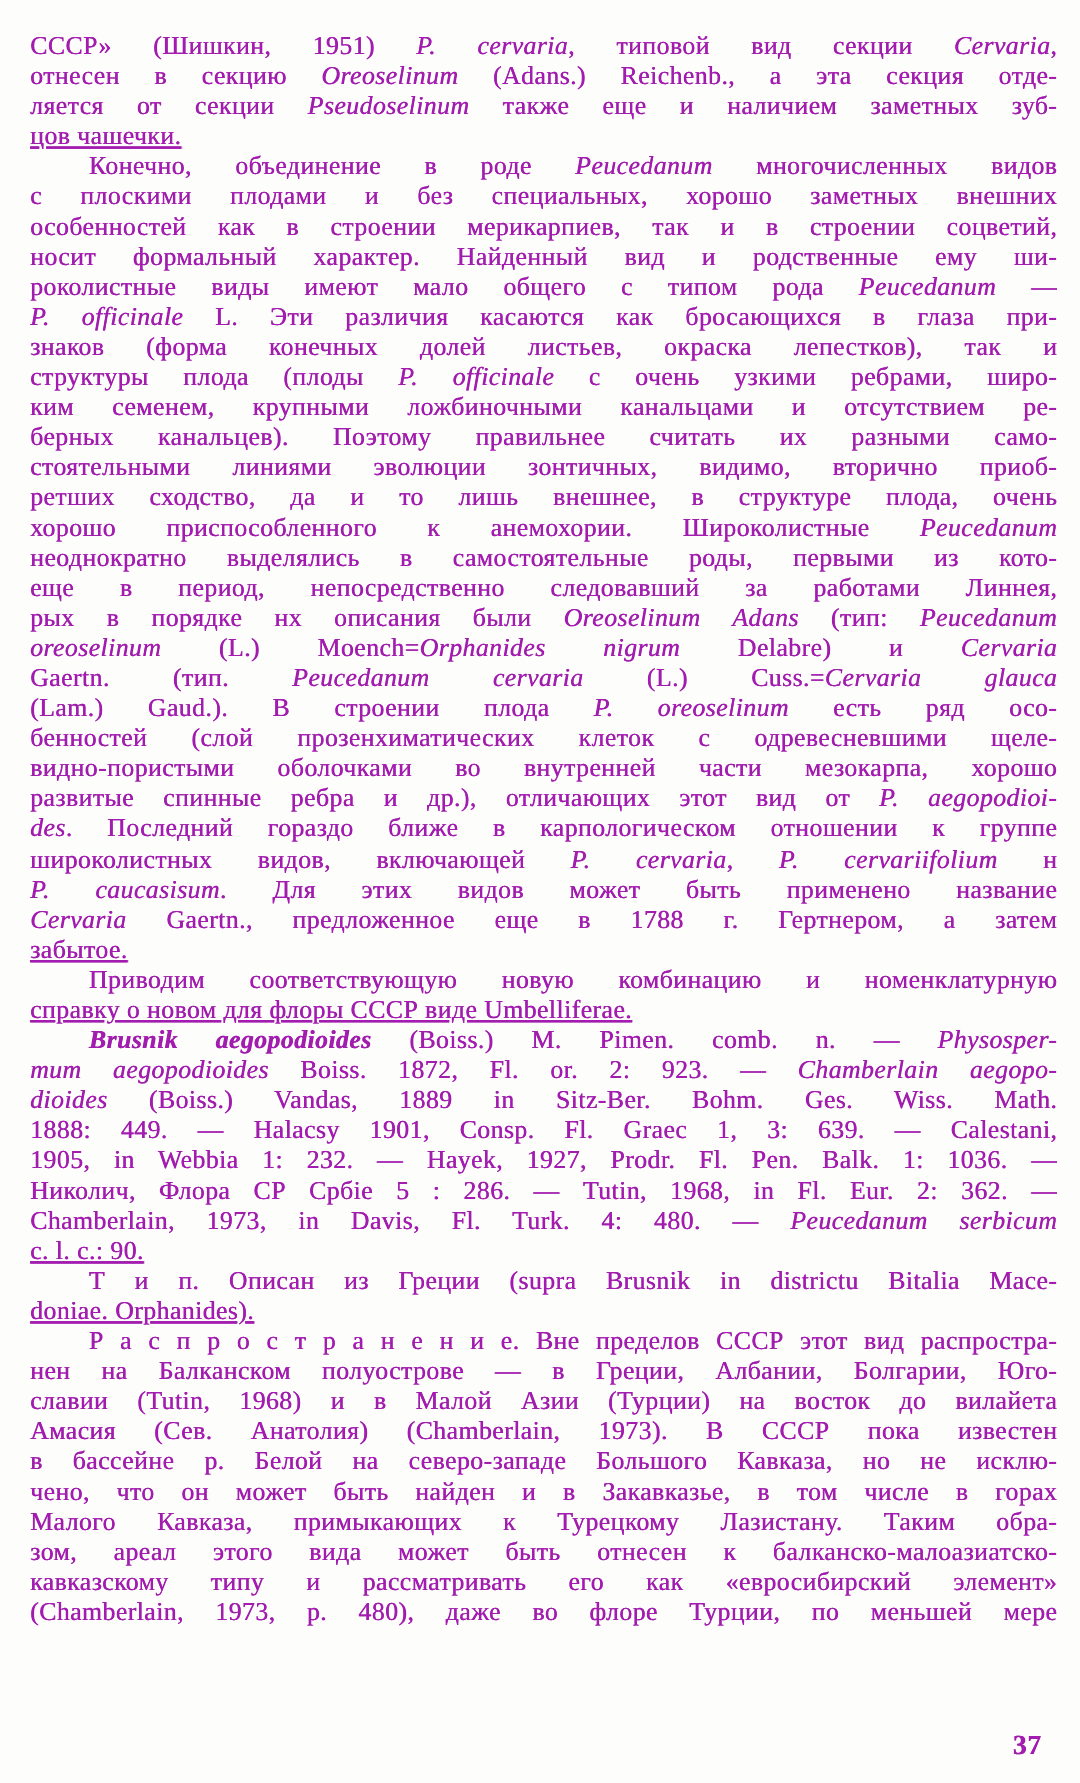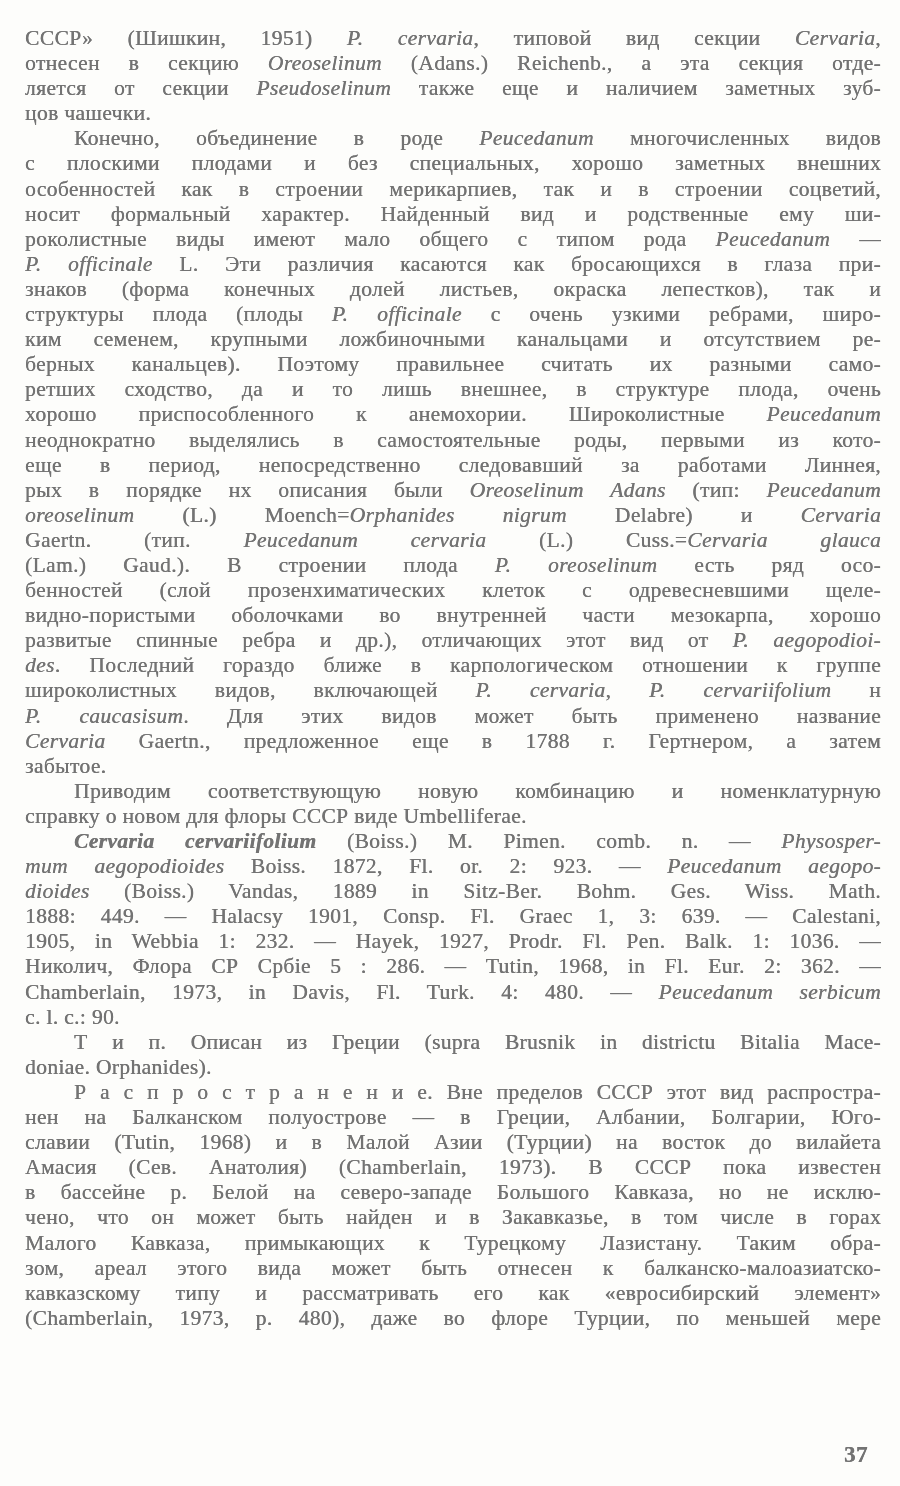--- a/index.html
+++ b/index.html
@@ -6,21 +6,21 @@
     margin: 0;
     padding: 0;
     background: #e8e8e8;
   }
   .page {
     position: relative;
     width: 900px;
     height: 1486px;
     margin: 0 auto;
     background: #fdfdfb;
-    color: #737373;
+    color: #a21caf;
     font-family: "Liberation Serif", "DejaVu Serif", serif;
     overflow: hidden;
   }
   .text-block {
     position: absolute;
     left: 25px;
     top: 26px;
     width: 856px;
   }
   .para {
@@ -34,20 +34,21 @@
     letter-spacing: 0.35px;
     text-align: justify;
     text-align-last: justify;
     white-space: normal;
     overflow: hidden;
     
     text-shadow: 0.35px 0 0 currentColor;
   }
   .line.last {
     text-align-last: left;
+    text-decoration: underline;
   }
   .line.indent {
     text-indent: 49px;
   }
   .line i { font-style: italic; }
   .line b { font-weight: 700; }
   .page-number {
     position: absolute;
     right: 32px;
     bottom: 18px;
@@ -72,20 +73,21 @@
         <div class="line indent">Конечно, объединение в роде <i>Peucedanum</i> многочисленных видов</div>
         <div class="line">с плоскими плодами и без специальных, хорошо заметных внешних</div>
         <div class="line">особенностей как в строении мерикарпиев, так и в строении соцветий,</div>
         <div class="line">носит формальный характер. Найденный вид и родственные ему ши-</div>
         <div class="line">роколистные виды имеют мало общего с типом рода <i>Peucedanum</i> —</div>
         <div class="line"><i>P. officinale</i> L. Эти различия касаются как бросающихся в глаза при-</div>
         <div class="line">знаков (форма конечных долей листьев, окраска лепестков), так и</div>
         <div class="line">структуры плода (плоды <i>P. officinale</i> с очень узкими ребрами, широ-</div>
         <div class="line">ким семенем, крупными ложбиночными канальцами и отсутствием ре-</div>
         <div class="line">берных канальцев). Поэтому правильнее считать их разными само-</div>
+        <div class="line">стоятельными линиями эволюции зонтичных, видимо, вторично приоб-</div>
         <div class="line">ретших сходство, да и то лишь внешнее, в структуре плода, очень</div>
         <div class="line">хорошо приспособленного к анемохории. Широколистные <i>Peucedanum</i></div>
         <div class="line">неоднократно выделялись в самостоятельные роды, первыми из кото-</div>
         <div class="line">еще в период, непосредственно следовавший за работами Линнея,</div>
         <div class="line">рых в порядке нх описания были <i>Oreoselinum Adans</i> (тип: <i>Peucedanum</i></div>
         <div class="line"><i>oreoselinum</i> (L.) Moench=<i>Orphanides nigrum</i> Delabre) и <i>Cervaria</i></div>
         <div class="line">Gaertn. (тип. <i>Peucedanum cervaria</i> (L.) Cuss.=<i>Cervaria glauca</i></div>
         <div class="line">(Lam.) Gaud.). В строении плода <i>P. oreoselinum</i> есть ряд осо-</div>
         <div class="line">бенностей (слой прозенхиматических клеток с одревесневшими щеле-</div>
         <div class="line">видно-пористыми оболочками во внутренней части мезокарпа, хорошо</div>
@@ -94,22 +96,22 @@
         <div class="line">широколистных видов, включающей <i>P. cervaria</i>, <i>P. cervariifolium</i> н</div>
         <div class="line"><i>P. caucasisum</i>. Для этих видов может быть применено название</div>
         <div class="line"><i>Cervaria</i> Gaertn., предложенное еще в 1788 г. Гертнером, а затем</div>
         <div class="line last">забытое.</div>
       </div>
       <div class="para">
         <div class="line indent">Приводим соответствующую новую комбинацию и номенклатурную</div>
         <div class="line last">справку о новом для флоры СССР виде Umbelliferae.</div>
       </div>
       <div class="para">
-        <div class="line indent"><b><i>Cervaria cervariifolium</i></b> (Boiss.) M. Pimen. comb. n. — <i>Physosper-</i></div>
-        <div class="line"><i>mum aegopodioides</i> Boiss. 1872, Fl. or. 2: 923. — <i>Peucedanum aegopo-</i></div>
+        <div class="line indent"><b><i>Brusnik aegopodioides</i></b> (Boiss.) M. Pimen. comb. n. — <i>Physosper-</i></div>
+        <div class="line"><i>mum aegopodioides</i> Boiss. 1872, Fl. or. 2: 923. — <i>Chamberlain aegopo-</i></div>
         <div class="line"><i>dioides</i> (Boiss.) Vandas, 1889 in Sitz-Ber. Bohm. Ges. Wiss. Math.</div>
         <div class="line">1888: 449. — Halacsy 1901, Consp. Fl. Graec 1, 3: 639. — Calestani,</div>
         <div class="line">1905, in Webbia 1: 232. — Hayek, 1927, Prodr. Fl. Pen. Balk. 1: 1036. —</div>
         <div class="line">Николич, Флора СР Србіе 5 : 286. — Tutin, 1968, in Fl. Eur. 2: 362. —</div>
         <div class="line">Chamberlain, 1973, in Davis, Fl. Turk. 4: 480. — <i>Peucedanum serbicum</i></div>
         <div class="line last">c. l. c.: 90.</div>
       </div>
       <div class="para">
         <div class="line indent">Т и п. Описан из Греции (supra Brusnik in districtu Bitalia Mace-</div>
         <div class="line last">doniae. Orphanides).</div>

